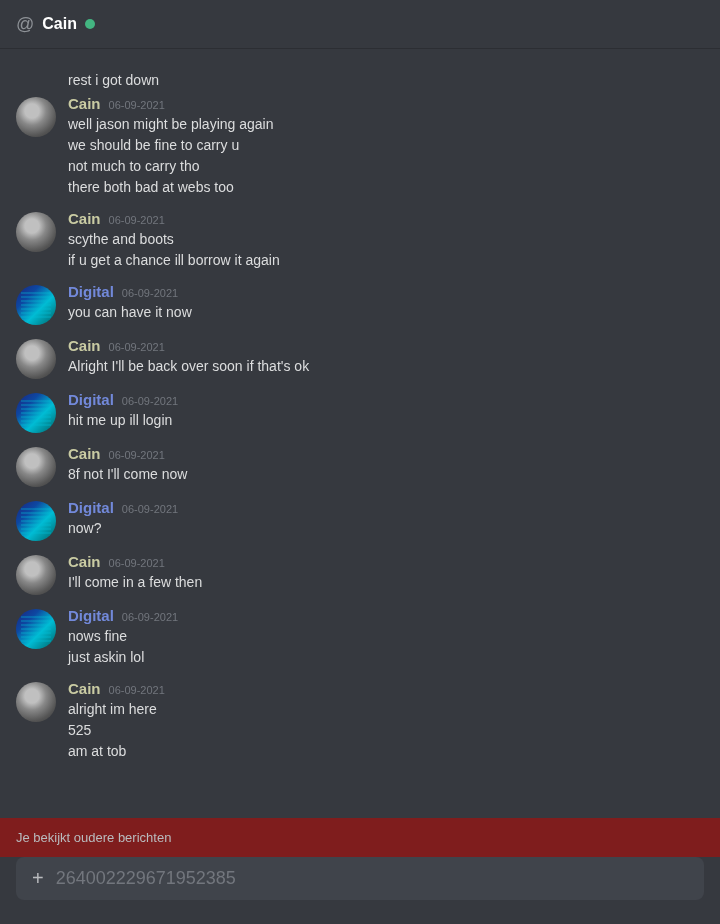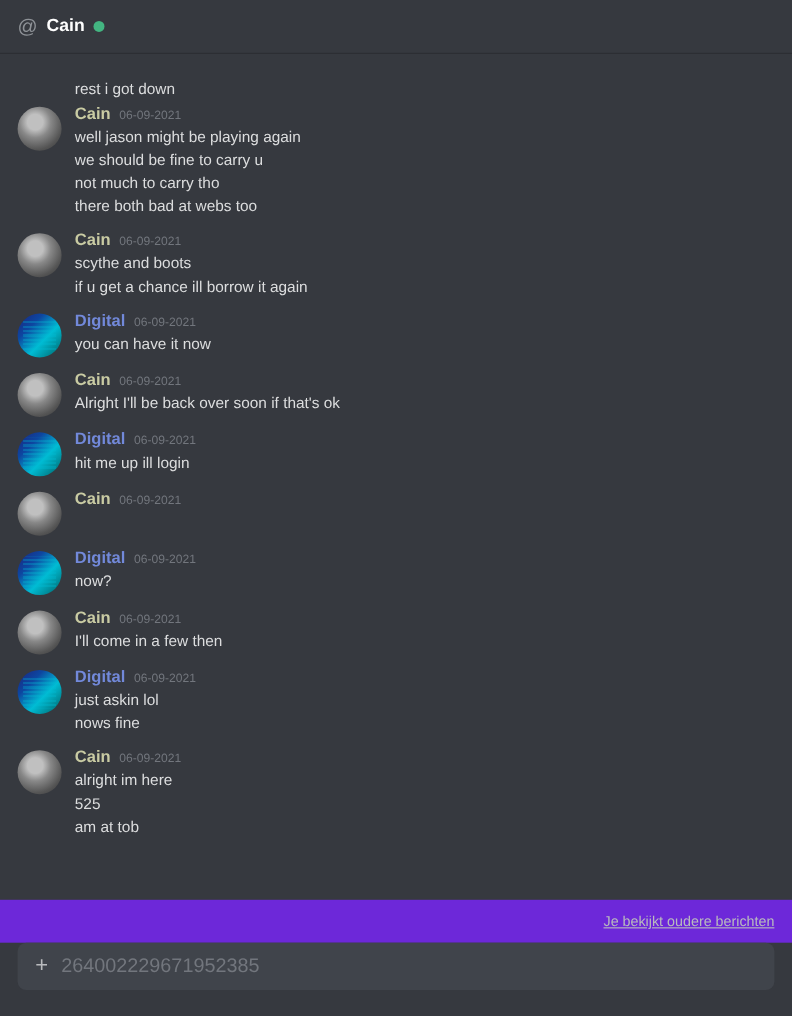--- a/index.html
+++ b/index.html
@@ -134,27 +134,26 @@
       padding-left: 52px;
       margin-top: 14px;
       line-height: 1.5;
     }
 
     .message-continuation .message-text {
       margin-bottom: 0;
     }
 
     .old-messages-banner {
-      background-color: #6d28d9;
+      background-color: #7f1d1d;
       padding: 12px 16px;
-      text-align: right;
+      text-align: left;
       font-size: 13px;
       color: #b9bbbe;
       flex-shrink: 0;
-      text-decoration: underline;
     }
 
     .input-bar {
       background-color: #40444b;
       margin: 0 16px 24px;
       border-radius: 8px;
       padding: 10px 16px;
       display: flex;
       align-items: center;
       flex-shrink: 0;
@@ -242,20 +241,21 @@
           <div class="message-text">hit me up ill login</div>
         </div>
       </div>
       <div class="message-group">
         <div class="avatar avatar-cain"></div>
         <div class="message-content">
           <div class="message-header">
             <span class="username username-cain">Cain</span>
             <span class="timestamp">06-09-2021</span>
           </div>
+          <div class="message-text">8f not I'll come now</div>
         </div>
       </div>
       <div class="message-group">
         <div class="avatar avatar-digital"></div>
         <div class="message-content">
           <div class="message-header">
             <span class="username username-digital">Digital</span>
             <span class="timestamp">06-09-2021</span>
           </div>
           <div class="message-text">now?</div>
@@ -271,22 +271,22 @@
           <div class="message-text">I'll come in a few then</div>
         </div>
       </div>
       <div class="message-group">
         <div class="avatar avatar-digital"></div>
         <div class="message-content">
           <div class="message-header">
             <span class="username username-digital">Digital</span>
             <span class="timestamp">06-09-2021</span>
           </div>
+          <div class="message-text">nows fine</div>
           <div class="message-text">just askin lol</div>
-          <div class="message-text">nows fine</div>
         </div>
       </div>
       <div class="message-group">
         <div class="avatar avatar-cain"></div>
         <div class="message-content">
           <div class="message-header">
             <span class="username username-cain">Cain</span>
             <span class="timestamp">06-09-2021</span>
           </div>
           <div class="message-text">alright im here</div>

